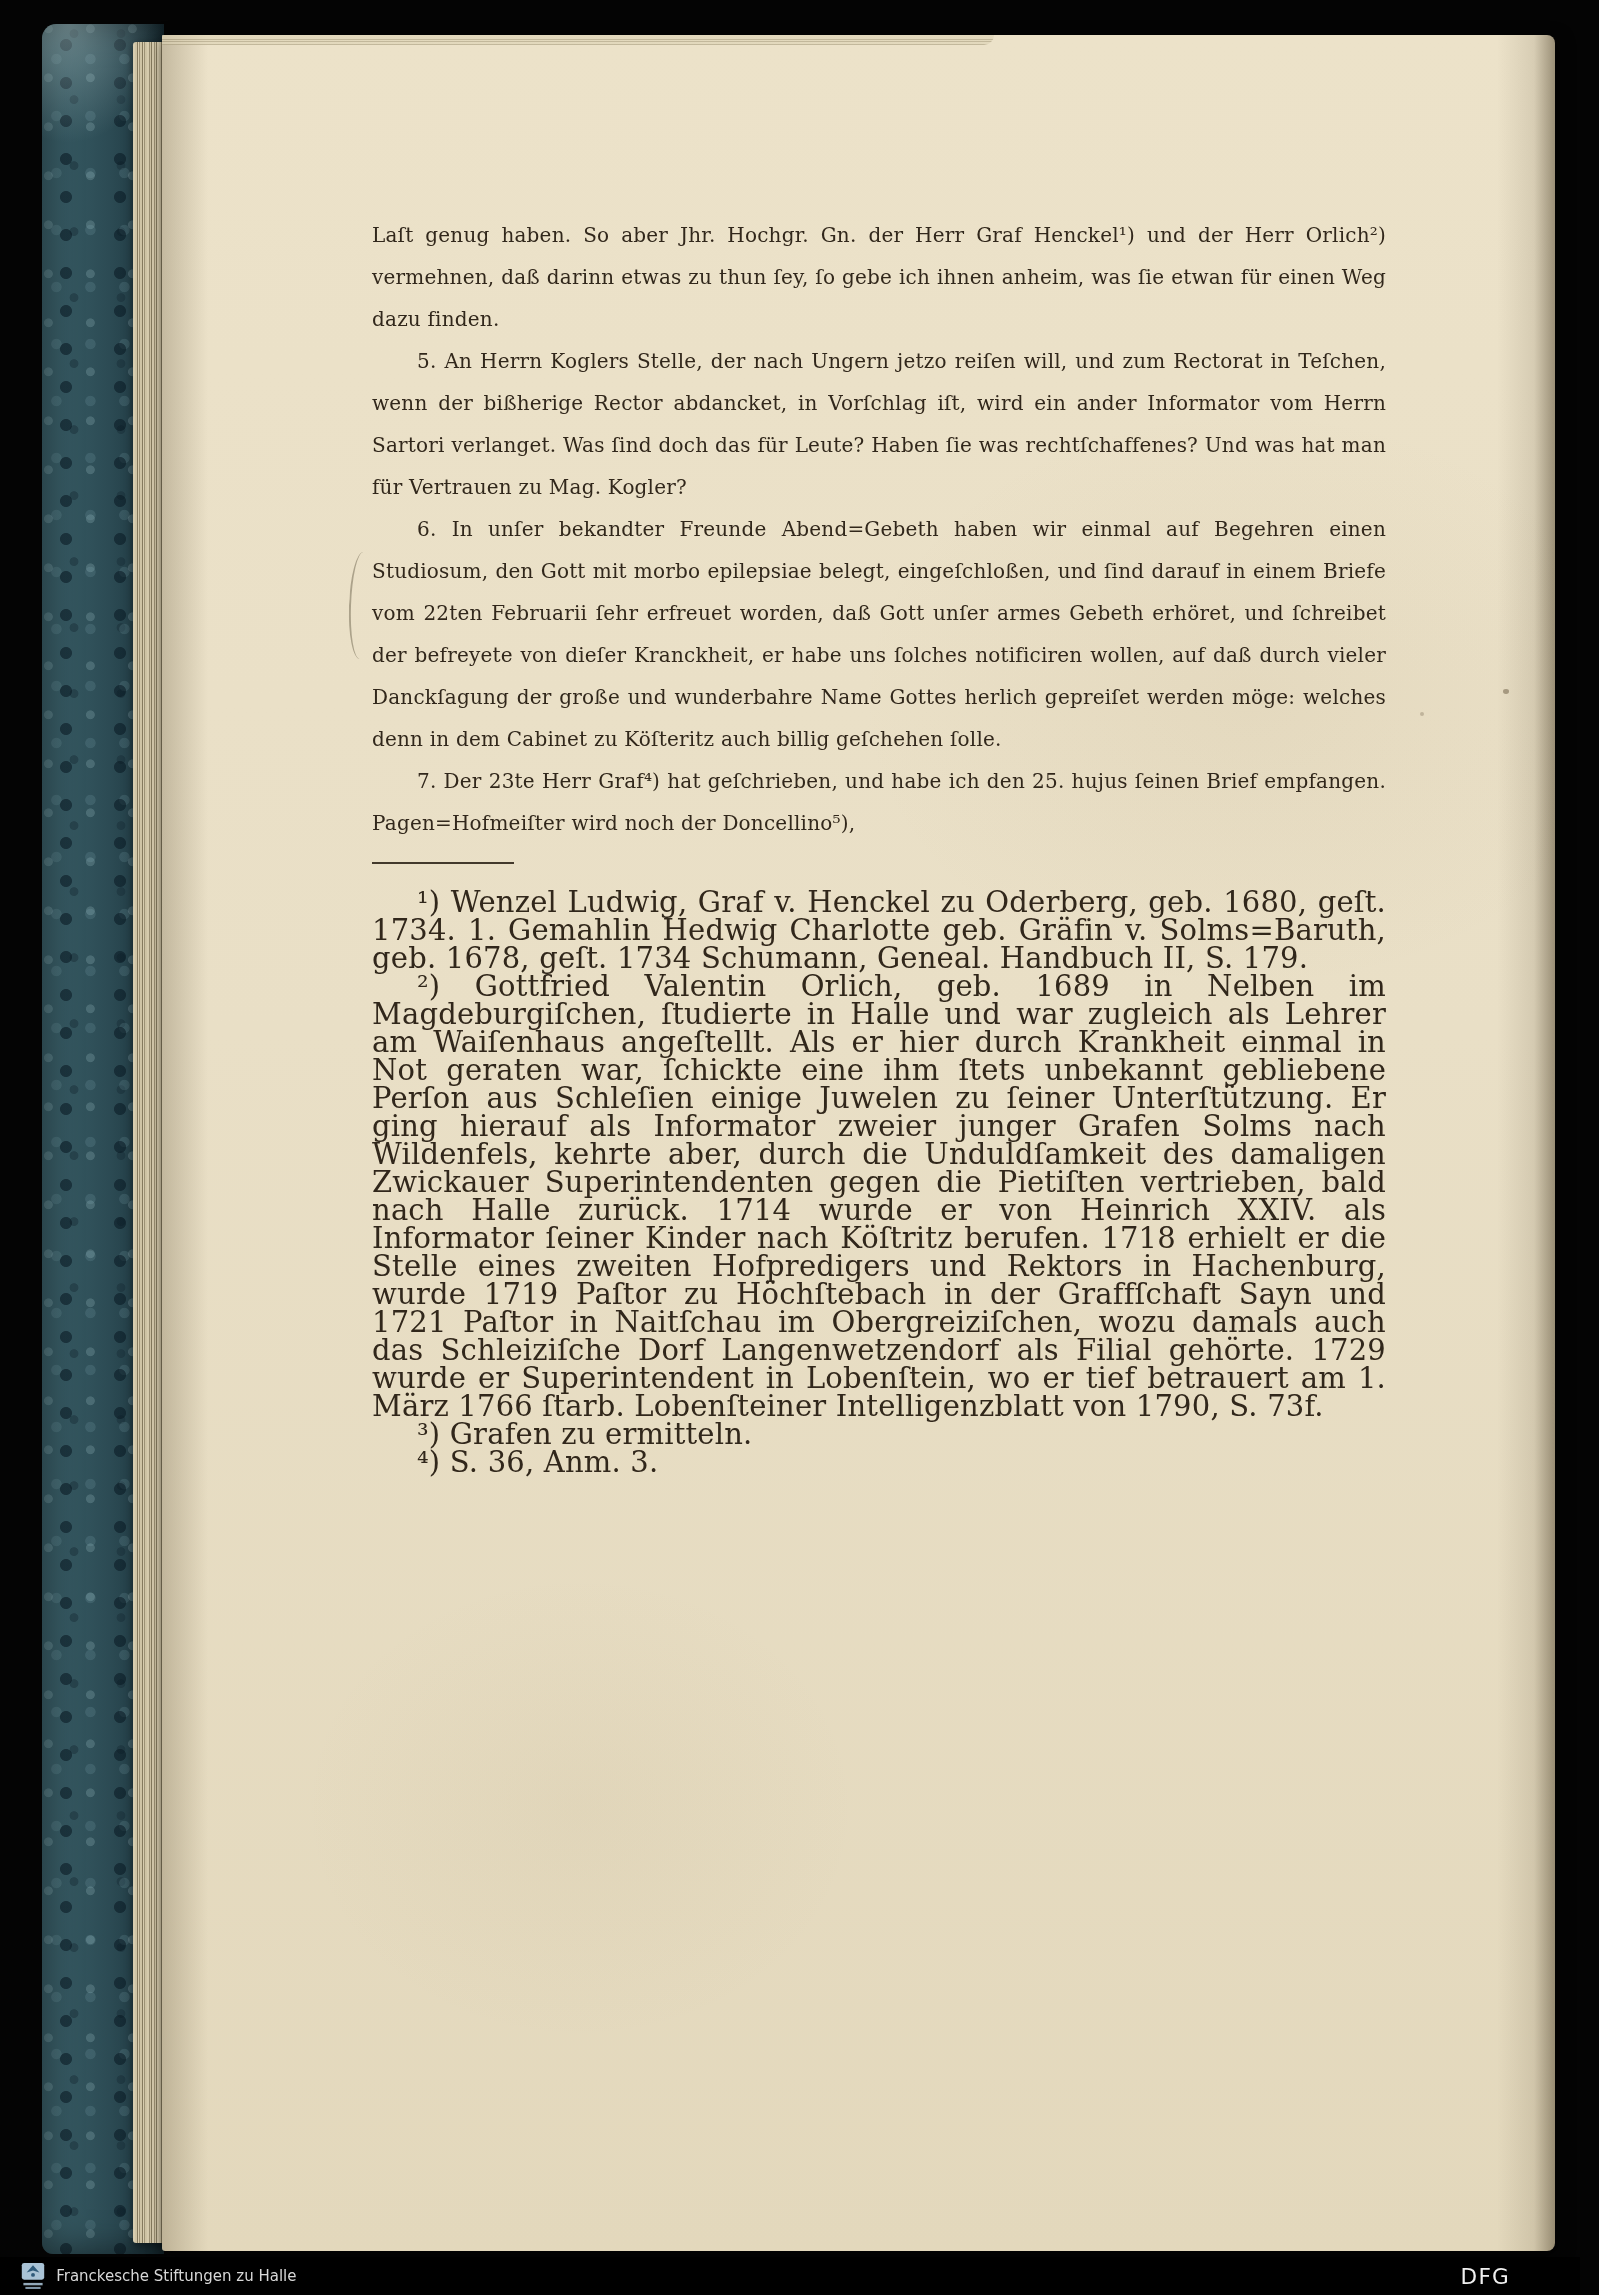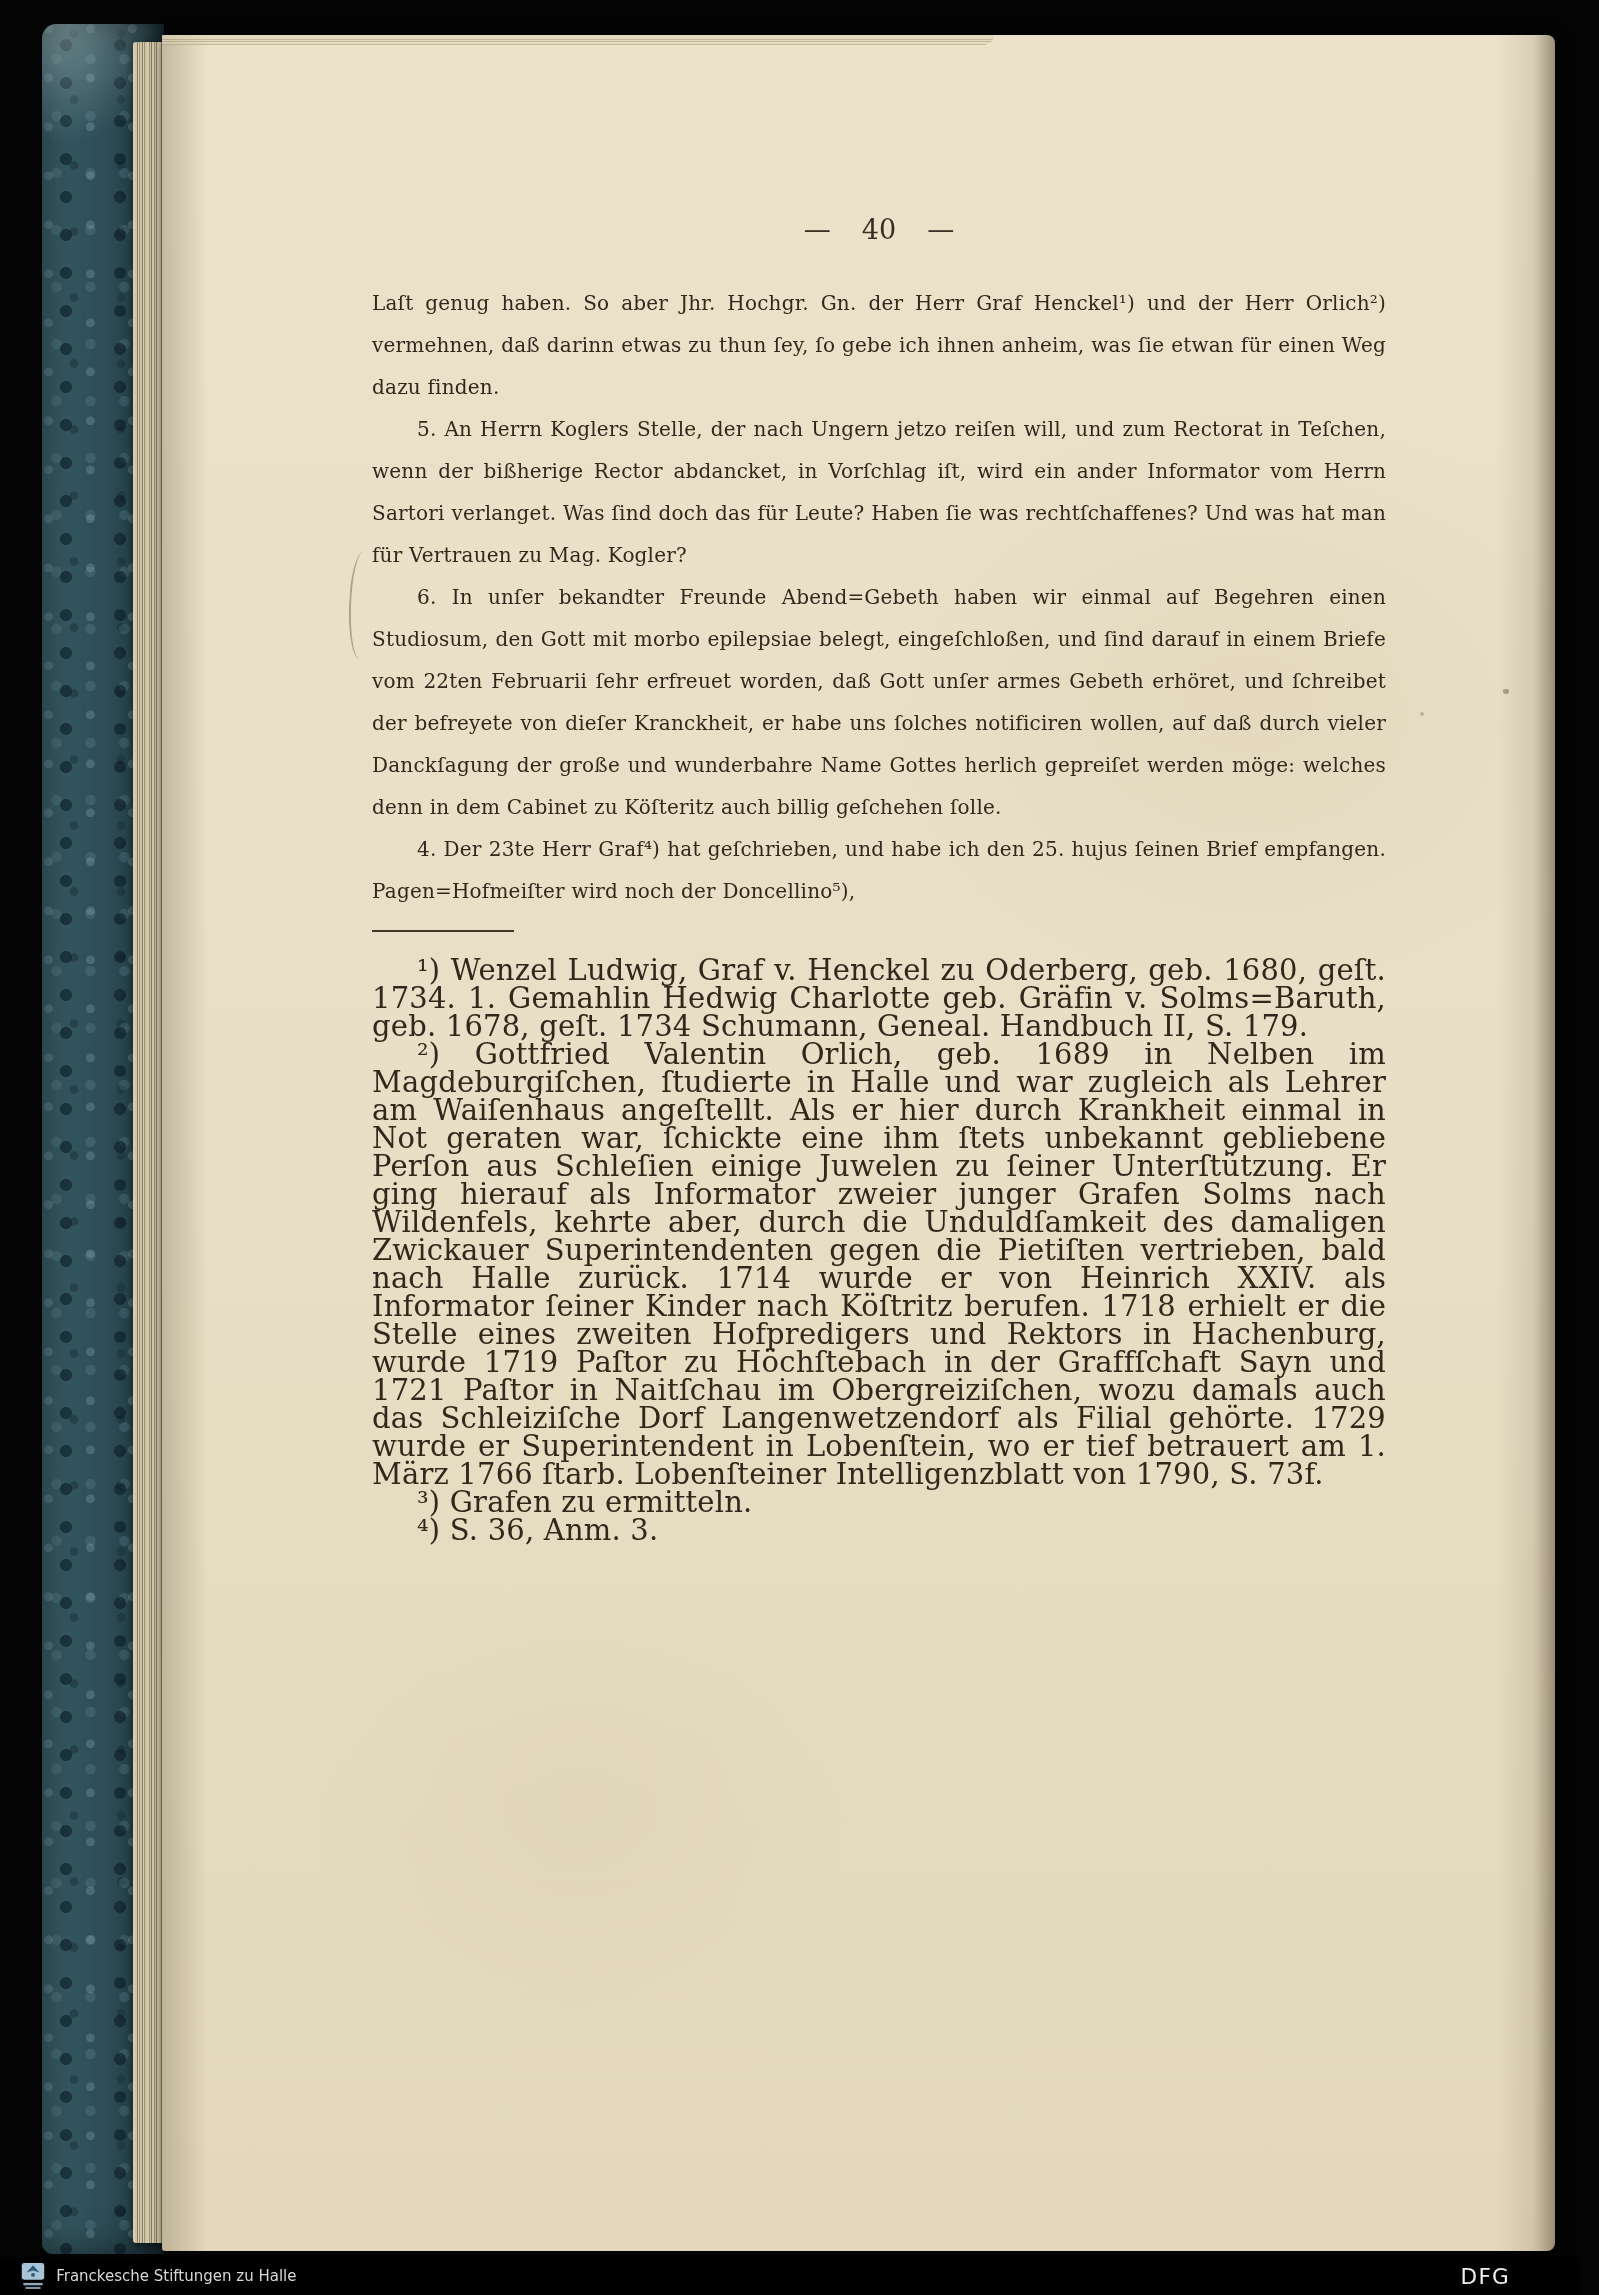--- a/index.html
+++ b/index.html
@@ -113,27 +113,26 @@
   <div class="page-stack"></div>
 
   <div class="page">
     <div class="top-edges"></div>
     <div class="pen-mark"></div>
     <div class="speck s1"></div>
     <div class="speck s2"></div>
     <div class="speck s3"></div>
 
     <div class="text-area">
-      <div class="page-number">— 40 —</div>
 
       <div class="body">
         <p>Laſt genug haben.  So aber Jhr. Hochgr. Gn. der Herr Graf Henckel¹) und der Herr Orlich²) vermehnen, daß darinn etwas zu thun ſey, ſo gebe ich ihnen anheim, was ſie etwan für einen Weg dazu finden.</p>
         <p class="indent">5. An Herrn Koglers Stelle, der nach Ungern jetzo reiſen will, und zum Rectorat in Teſchen, wenn der bißherige Rector abdancket, in Vorſchlag iſt, wird ein ander Informator vom Herrn Sartori verlanget.  Was ſind doch das für Leute?  Haben ſie was rechtſchaffenes?  Und was hat man für Vertrauen zu Mag. Kogler?</p>
         <p class="indent">6. In unſer bekandter Freunde Abend=Gebeth haben wir einmal auf Begehren einen Studiosum, den Gott mit morbo epilepsiae belegt, eingeſchloßen, und ſind darauf in einem Briefe vom 22ten Februarii ſehr erfreuet worden, daß Gott unſer armes Gebeth erhöret, und ſchreibet der befreyete von dieſer Kranckheit, er habe uns ſolches notificiren wollen, auf daß durch vieler Danckſagung der große und wunderbahre Name Gottes herlich gepreiſet werden möge: welches denn in dem Cabinet zu Köſteritz auch billig geſchehen ſolle.</p>
-        <p class="indent">4. Der 23te Herr Graf⁴) hat geſchrieben, und habe ich den 25. hujus ſeinen Brief empfangen.  Pagen=Hofmeiſter wird noch der Doncellino⁵),</p>
+        <p class="indent">7. Der 23te Herr Graf⁴) hat geſchrieben, und habe ich den 25. hujus ſeinen Brief empfangen.  Pagen=Hofmeiſter wird noch der Doncellino⁵),</p>
       </div>
 
       <hr class="fn-rule">
 
       <div class="footnotes">
         <p>¹) Wenzel Ludwig, Graf v. Henckel zu Oderberg, geb. 1680, geſt. 1734. 1. Gemahlin Hedwig Charlotte geb. Gräfin v. Solms=Baruth, geb. 1678, geſt. 1734 Schumann, Geneal. Handbuch II, S. 179.</p>
         <p>²) Gottfried Valentin Orlich, geb. 1689 in Nelben im Magdeburgiſchen, ſtudierte in Halle und war zugleich als Lehrer am Waiſenhaus angeſtellt.  Als er hier durch Krankheit einmal in Not geraten war, ſchickte eine ihm ſtets unbekannt gebliebene Perſon aus Schleſien einige Juwelen zu ſeiner Unterſtützung.  Er ging hierauf als Informator zweier junger Grafen Solms nach Wildenfels, kehrte aber, durch die Unduldſamkeit des damaligen Zwickauer Superintendenten gegen die Pietiſten vertrieben, bald nach Halle zurück.  1714 wurde er von Heinrich XXIV. als Informator ſeiner Kinder nach Köſtritz berufen.  1718 erhielt er die Stelle eines zweiten Hofpredigers und Rektors in Hachenburg, wurde 1719 Paſtor zu Höchſtebach in der Graffſchaft Sayn und 1721 Paſtor in Naitſchau im Obergreiziſchen, wozu damals auch das Schleiziſche Dorf Langenwetzendorf als Filial gehörte.  1729 wurde er Superintendent in Lobenſtein, wo er tief betrauert am 1. März 1766 ſtarb.  Lobenſteiner Intelligenzblatt von 1790, S. 73f.</p>
         <p>³) Grafen zu ermitteln.</p>
         <p>⁴) S. 36, Anm. 3.</p>
       </div>

